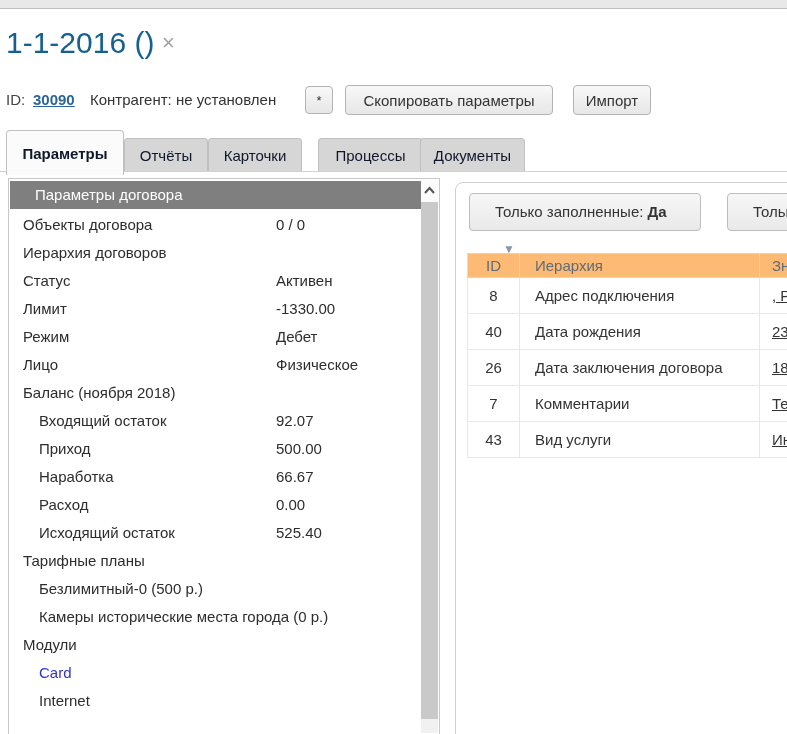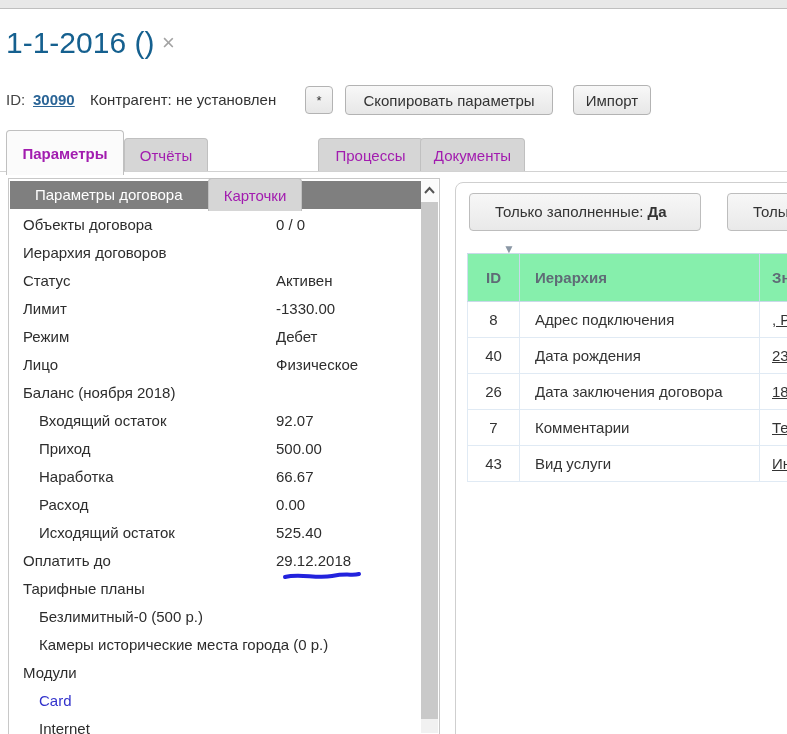--- a/index.html
+++ b/index.html
@@ -23,25 +23,25 @@
   .btn { position:absolute; background:linear-gradient(#f8f8f8,#e7e7e7); border:1px solid #b3b3b3;
     border-radius:4px; font-size:15px; color:#333; font-family:"Liberation Sans",sans-serif; cursor:pointer; }
   .btn-star { left:305px; top:1px; width:28px; height:28px; font-size:13px; }
   .btn-copy { left:345px; top:0; width:208px; height:30px; }
   .btn-import { left:573px; top:0; width:78px; height:30px; }
 
   
   .tabline { position:absolute; left:0; top:171px; width:787px; height:1px; background:#d2d2d2; }
   .tab { position:absolute; top:138px; height:33px; line-height:33px; text-align:center;
     background:#d6d6d6; border:1px solid #c0c0c0; border-bottom:none; border-radius:4px 4px 0 0;
-    font-size:15px; color:#a21caf; cursor:pointer; z-index:1; }
+    font-size:15px; color:#0f172a; cursor:pointer; z-index:1; }
   .tab.active { top:130px; height:45px; line-height:45px; background:#fbfbfb; font-weight:bold; z-index:3; }
   .tab1 { left:6px;  width:118px; }
   .tab2 { left:124px; width:84px; }
-  .tab3 { left:208px; width:94px;margin-top:40px; }
+  .tab3 { left:208px; width:94px; }
   .tab4 { left:318px; width:105px; }
   .tab5 { left:420px; width:105px; }
 
   
   .left-panel { position:absolute; left:8px; top:178px; width:432px; height:570px;
     border:1px solid #c8c8c8; background:#fff; }
   .lp-header { position:absolute; left:1px; top:2px; width:412px; height:28px; background:#7f7f7f;
     color:#fff; font-size:15px; line-height:28px; padding-left:25px; }
   .lp-rows { position:absolute; left:1px; top:32px; width:412px; }
   .lrow { position:relative; height:28px; line-height:28px; font-size:15px; color:#2d2d2d; }
@@ -62,21 +62,21 @@
   .dd { position:absolute; top:10px; height:38px; line-height:36px; background:linear-gradient(#f7f7f7,#e9e9e9);
     border:1px solid #bdbdbd; border-radius:4px; font-size:15px; color:#333; padding:0 25px; cursor:pointer; }
   .dd1 { left:13px; width:232px; }
   .dd2 { left:271px; width:200px; }
   .dd .bold { font-weight:bold; }
   .dd .arrow { color:#8a97a5; font-size:12px; margin-left:8px; }
 
   table.ptable { position:absolute; left:11px; top:70px; border-collapse:collapse; table-layout:fixed;
     width:592px; font-size:15px; background:#fff; }
   .ptable col.c-id { width:52px; } .ptable col.c-param { width:240px; } .ptable col.c-val { width:300px; }
-  .ptable th { background:#86efac; color:#5f6b76; font-weight:bold; height:48px;
+  .ptable th { background:#fdba74; color:#5f6b76; font-weight:normal; height:24px;
     border:1px solid #c9d9e9; border-left:1px solid #cfdfee; text-align:left; }
   .ptable th.cid { text-align:center; }
   .ptable td { height:36px; border:1px solid #e0eaf4; color:#333; }
   .ptable td.cid { text-align:center; }
   .ptable th.cparam, .ptable td.cparam { padding-left:15px; }
   .ptable th.cval, .ptable td.cval { padding-left:12px; }
   .ptable td.cval span { text-decoration:underline; cursor:pointer; }
 </style>
 </head>
 <body>
@@ -112,27 +112,20 @@
       <div class="lrow"><span class="lbl">Статус</span><span class="val">Активен</span></div>
       <div class="lrow"><span class="lbl">Лимит</span><span class="val">-1330.00</span></div>
       <div class="lrow"><span class="lbl">Режим</span><span class="val">Дебет</span></div>
       <div class="lrow"><span class="lbl">Лицо</span><span class="val">Физическое</span></div>
       <div class="lrow"><span class="lbl">Баланс (ноября 2018)</span></div>
       <div class="lrow ind"><span class="lbl">Входящий остаток</span><span class="val">92.07</span></div>
       <div class="lrow ind"><span class="lbl">Приход</span><span class="val">500.00</span></div>
       <div class="lrow ind"><span class="lbl">Наработка</span><span class="val">66.67</span></div>
       <div class="lrow ind"><span class="lbl">Расход</span><span class="val">0.00</span></div>
       <div class="lrow ind"><span class="lbl">Исходящий остаток</span><span class="val">525.40</span></div>
-      <div class="lrow">
-        <span class="lbl">Оплатить до</span>
-        <span class="val">29.12.2018</span>
-        <svg class="squiggle" viewBox="0 0 80 10">
-          <path d="M3,6 C 18,2 34,8 50,5 S 70,5 77,3" fill="none" stroke="#2222dd" stroke-width="4" stroke-linecap="round"></path>
-        </svg>
-      </div>
       <div class="lrow"><span class="lbl">Тарифные планы</span></div>
       <div class="lrow ind"><span class="lbl">Безлимитный-0 (500 р.)</span></div>
       <div class="lrow ind"><span class="lbl">Камеры исторические места города (0 р.)</span></div>
       <div class="lrow"><span class="lbl">Модули</span></div>
       <div class="lrow ind"><span class="lbl blue">Card</span></div>
       <div class="lrow ind"><span class="lbl">Internet</span></div>
     </div>
     <div class="lp-scroll">
       <div class="lp-scroll-up">
         <svg width="17" height="22" viewBox="0 0 17 22">

